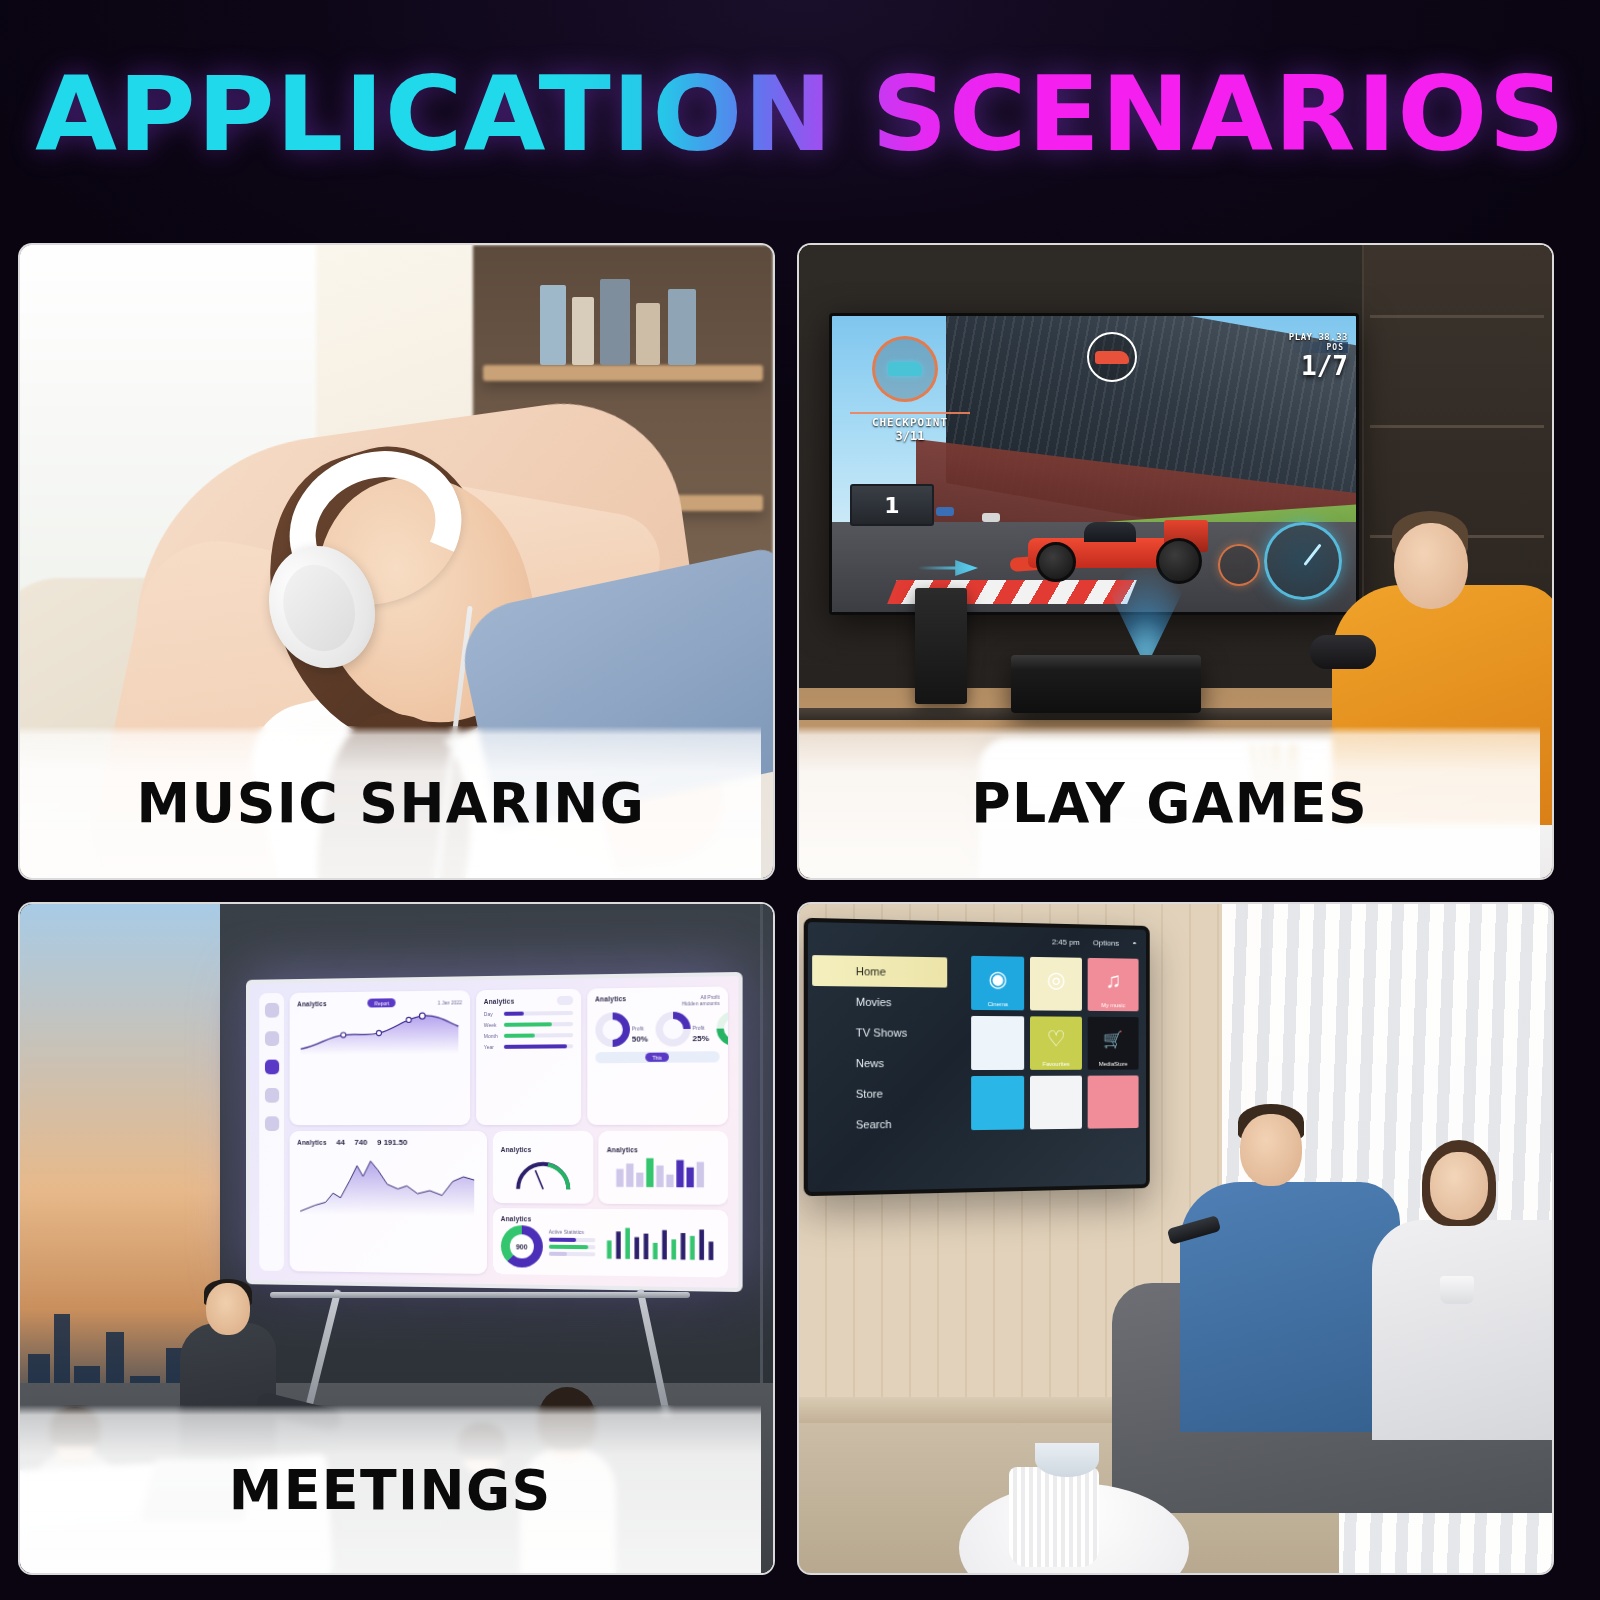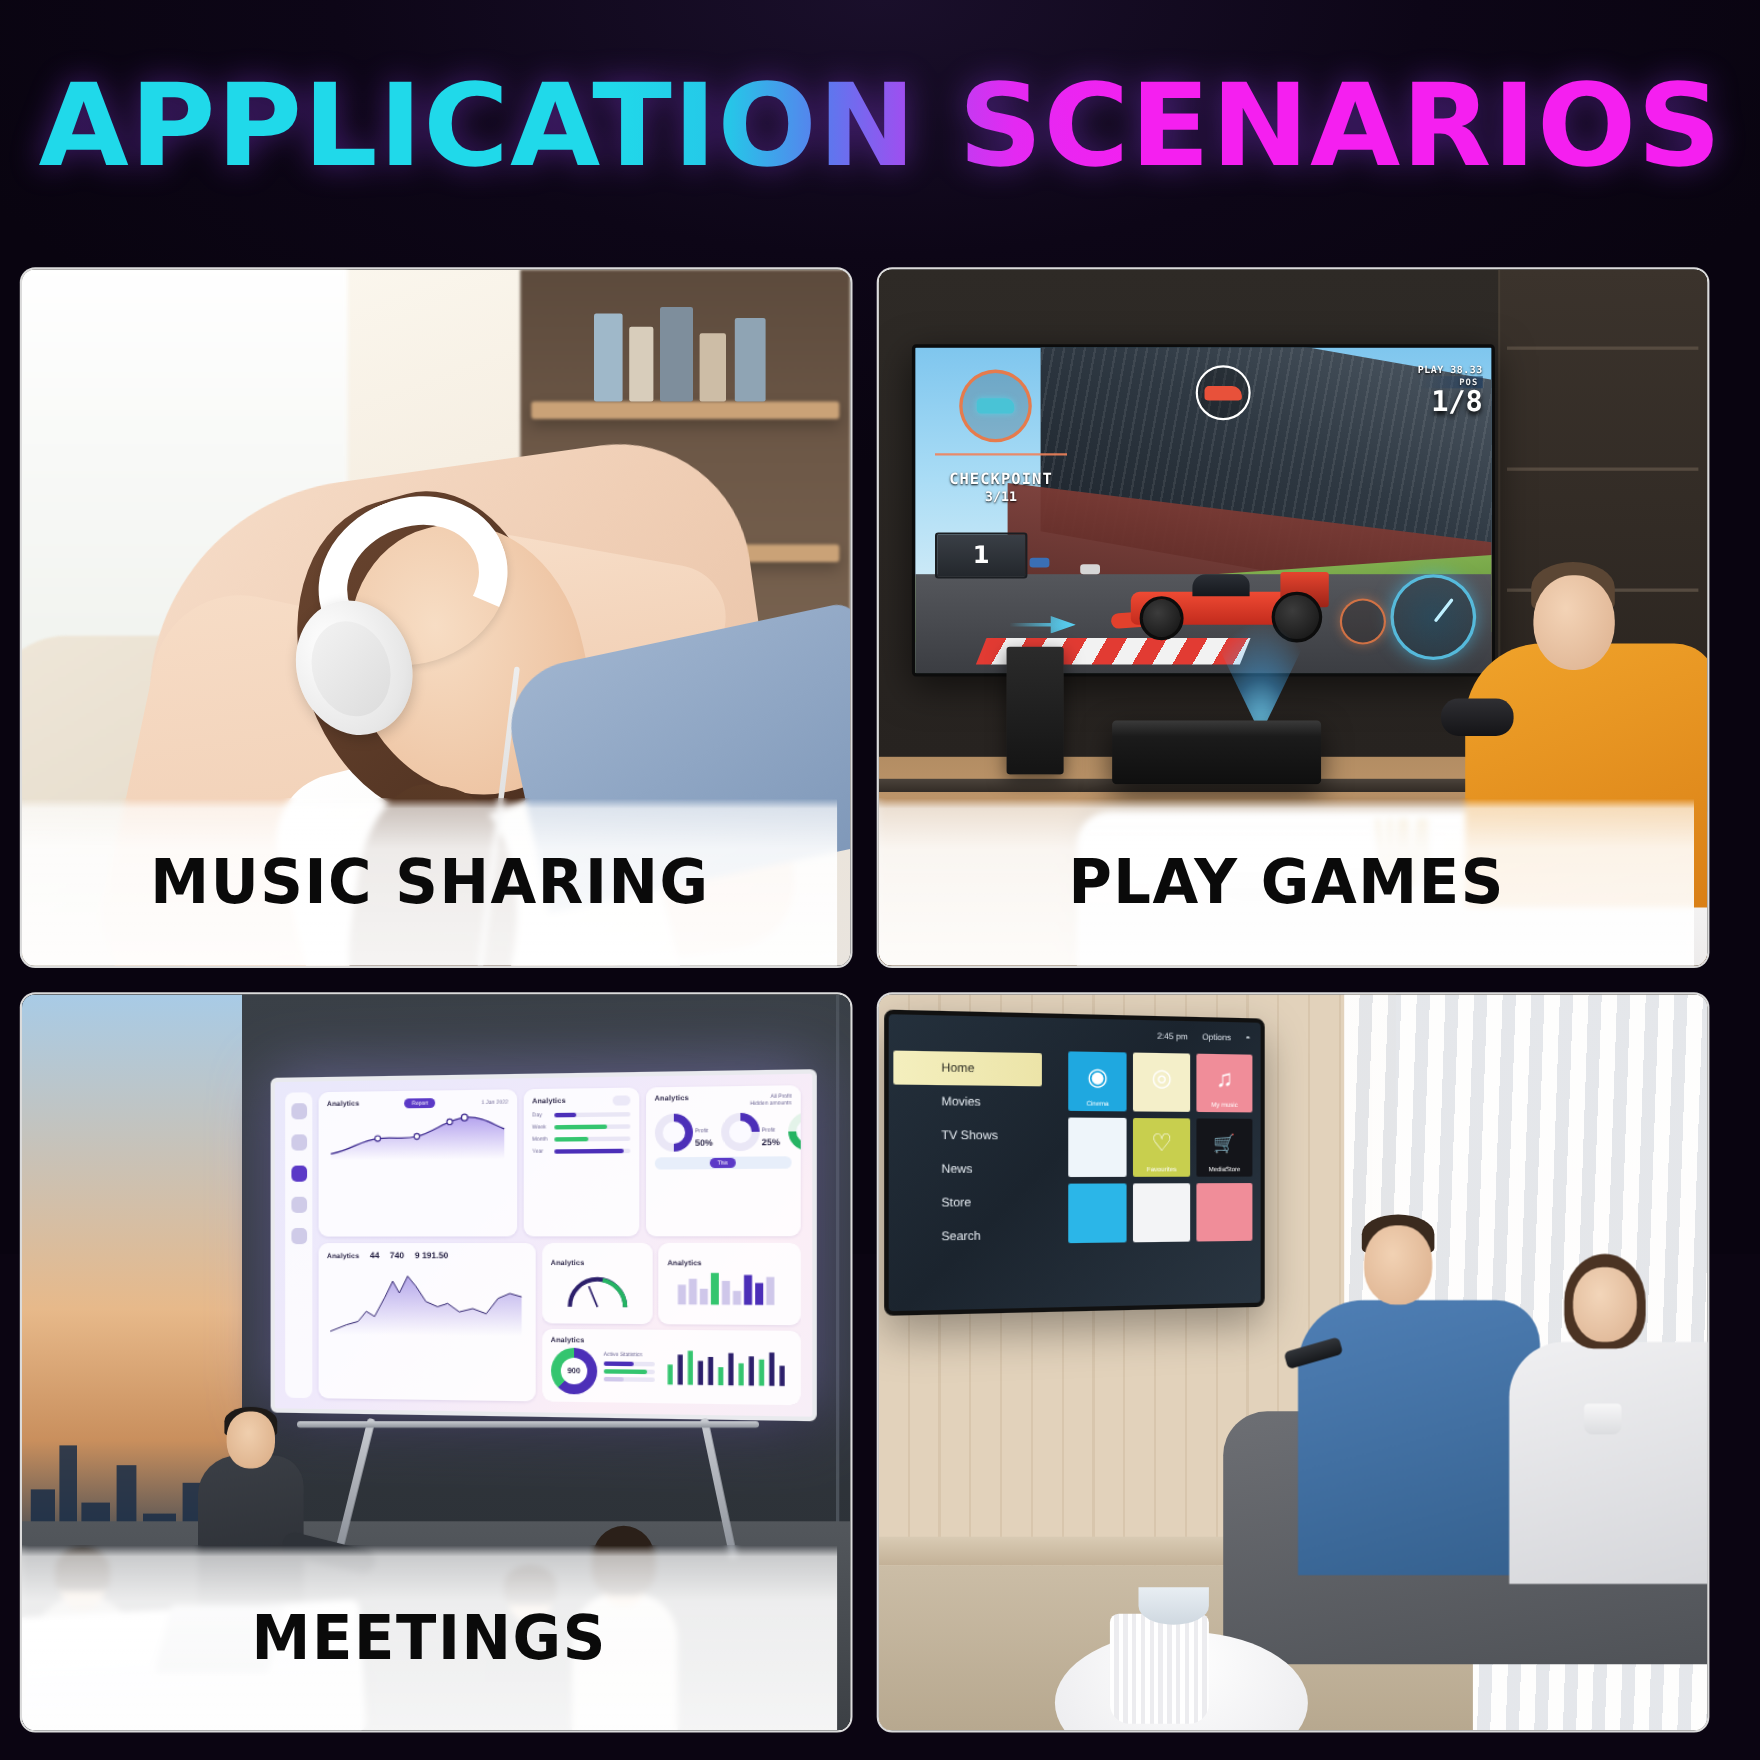--- a/index.html
+++ b/index.html
@@ -273,22 +273,22 @@
     position:absolute; left:255px; top:16px; width:50px; height:50px; border-radius:50%;
     border:2px solid #ffffff; background: rgba(0,0,0,.25);
     display:flex; align-items:center; justify-content:center; overflow:hidden;
   }
   .s2 .hud-ring2 i { display:block; width:34px; height:13px; border-radius:4px 9px 3px 3px;
     background:#e8513a; }
   .s2 .hud-chk {
     position:absolute; left:18px; top:96px; width:120px; text-align:center;
     color:#fff; font-family:"DejaVu Sans Mono", monospace;
   }
-  .s2 .hud-chk .lbl { font-size:14px; letter-spacing:1px; font-weight:700;
-    text-shadow:0 1px 2px #000; border-top:2px solid rgba(240,130,90,.9); padding-top:14px;}
+  .s2 .hud-chk .lbl { font-size:11px; letter-spacing:1px; font-weight:700;
+    text-shadow:0 1px 2px #000; border-top:2px solid rgba(240,130,90,.9); padding-top:2px;}
   .s2 .hud-chk .val { font-size:12px; font-weight:700; text-shadow:0 1px 2px #000; }
   .s2 .hud-right {
     position:absolute; right:8px; top:16px; text-align:right; color:#fff;
     font-family:"DejaVu Sans Mono", monospace;
   }
   .s2 .hud-right .race { font-size:9px; font-weight:700; letter-spacing:.5px;
     text-shadow:0 1px 2px #000; }
   .s2 .hud-right .posl { font-size:8px; font-weight:700; letter-spacing:1px; opacity:.9;
     background: linear-gradient(90deg,rgba(40,70,100,0),rgba(30,60,95,.8));
     padding:1px 4px; text-shadow:0 1px 2px #000;}
@@ -637,21 +637,21 @@
           </div>
           <div class="hud-chk">
             <div class="lbl">CHECKPOINT</div>
             <div class="val">3/11</div>
           </div>
           <div class="hud-right">
             <div class="race">
               <span>PLAY</span>&nbsp;<span>38.33</span>
             </div>
             <div class="posl">POS</div>
-            <div class="posv">1/8</div>
+            <div class="posv">1/7</div>
           </div>
           <div class="scoreboard">1</div>
           <div class="speedo"></div>
           <div class="speedo-sm"></div>
         </div>
 
         <div class="soundbar"></div>
         <div class="beam"></div>
         <div class="projector"></div>
 

